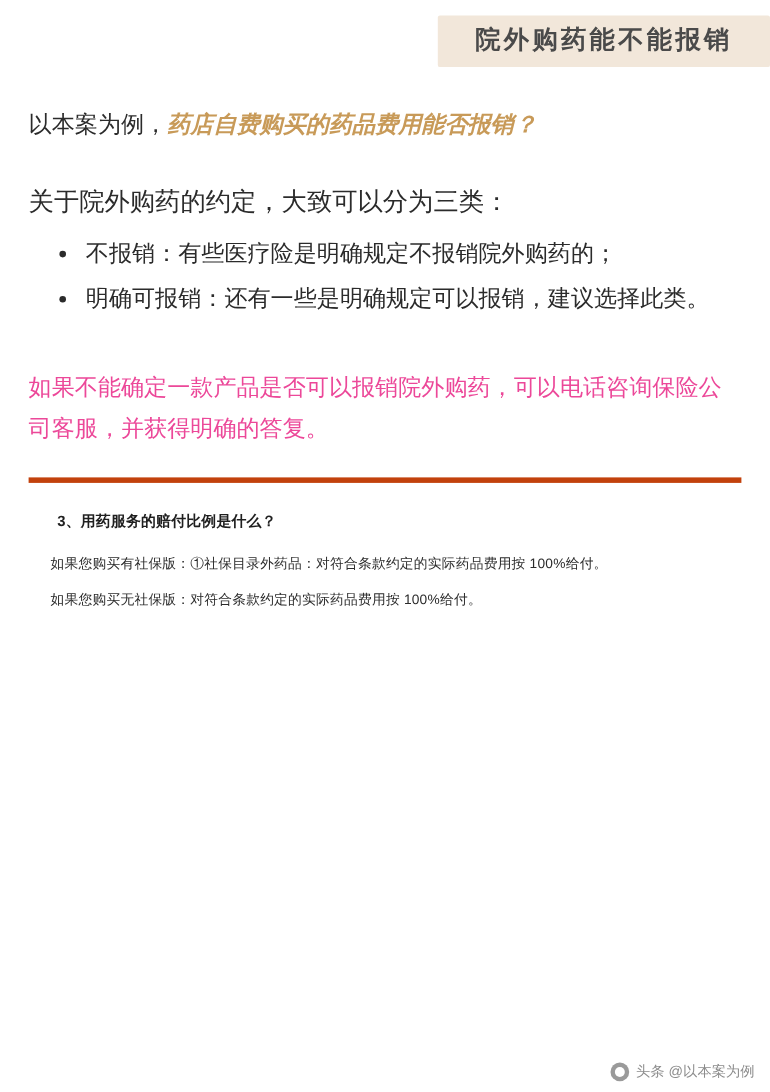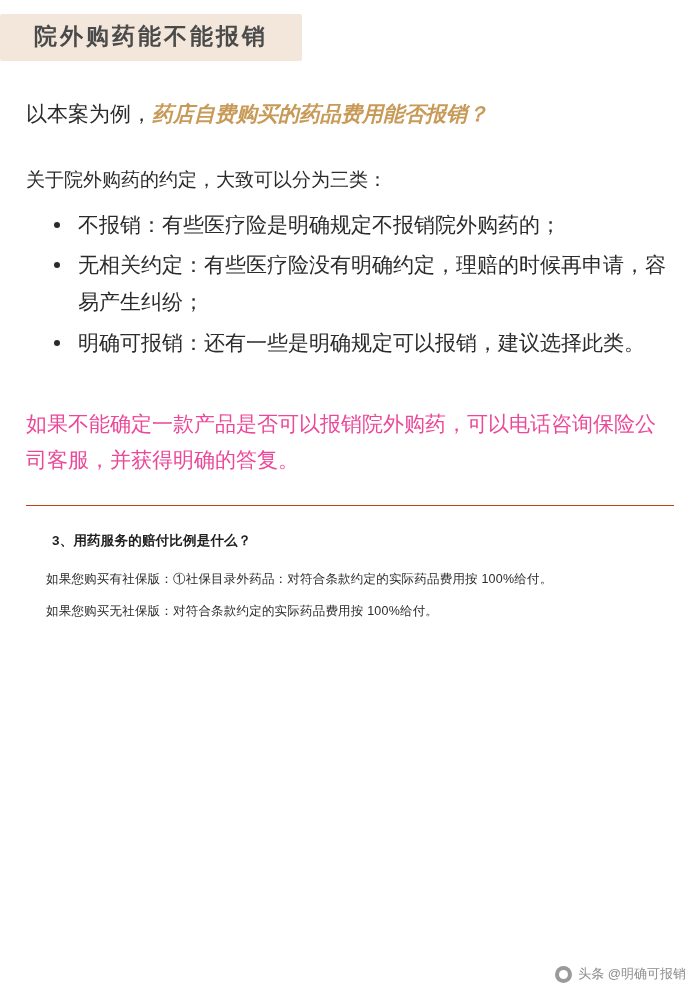--- a/index.html
+++ b/index.html
@@ -20,55 +20,55 @@
     width: 700px;
     height: 993px;
     position: relative;
     box-sizing: border-box;
   }
 
   
   .banner-wrap {
     padding-top: 14px;
     display: flex;
-    justify-content: flex-start;
+    justify-content: flex-end;
     border-radius: 13px;
   }
   .banner {
     background: #f2e7da;
     color: #4a4a4a;
     font-size: 23px;
     letter-spacing: 3px;
     font-weight: 700;
     padding: 8px 34px 10px 34px;
     border-radius: 2px;
     line-height: 1.25;
   }
 
   
   .card {
     margin: 36px 26px 0 26px;
     padding: 0 0 26px 0;
-    border-bottom: 1px solid #c2410c;
+    border-bottom: 5px solid #c2410c;
   }
 
   .lead {
     font-size: 21px;
     line-height: 1.6;
     color: #2b2b2b;
     margin: 0 0 34px 0;
   }
   .lead .highlight {
     color: #c89a58;
     font-style: italic;
     font-weight: 700;
   }
 
   .para {
-    font-size: 19px;
+    font-size: 23px;
     line-height: 1.7;
     color: #2b2b2b;
     margin: 0 0 10px 0;
   }
 
   ul.bullets {
     list-style: none;
     margin: 4px 0 15px 0;
     padding: 0 0 0 10px;
   }
@@ -166,35 +166,31 @@
 
     <p class="para">关于院外购药的约定，大致可以分为三类：</p>
 
     <ul class="bullets">
       <li>
         <span class="dot"></span>
         <span>不报销：有些医疗险是明确规定不报销院外购药的；</span>
       </li>
       <li>
         <span class="dot"></span>
-        <span>无相关约定：有些医疗险没有明确约定，理赔的时候再申请，容易产生纠纷；</span>
-      </li>
-      <li>
-        <span class="dot"></span>
         <span>明确可报销：还有一些是明确规定可以报销，建议选择此类。</span>
       </li>
     </ul>
 
     <p class="closing">如果不能确定一款产品是否可以报销院外购药，可以电话咨询保险公司客服，并获得明确的答复。</p>
   </div>
 
   <div class="excerpt">
     <div class="excerpt-title">3、用药服务的赔付比例是什么？</div>
     <p class="excerpt-p indent">如果您购买有社保版：①社保目录外药品：对符合条款约定的实际药品费用按 100%给付。</p>
     <p class="excerpt-p indent">如果您购买无社保版：对符合条款约定的实际药品费用按 100%给付。</p>
   </div>
 
   <div class="watermark">
     <span class="logo"></span>
-    <span>头条 @明确可报销</span>
+    <span>头条 @以本案为例</span>
   </div>
 
 </div>
 
 </body></html>

